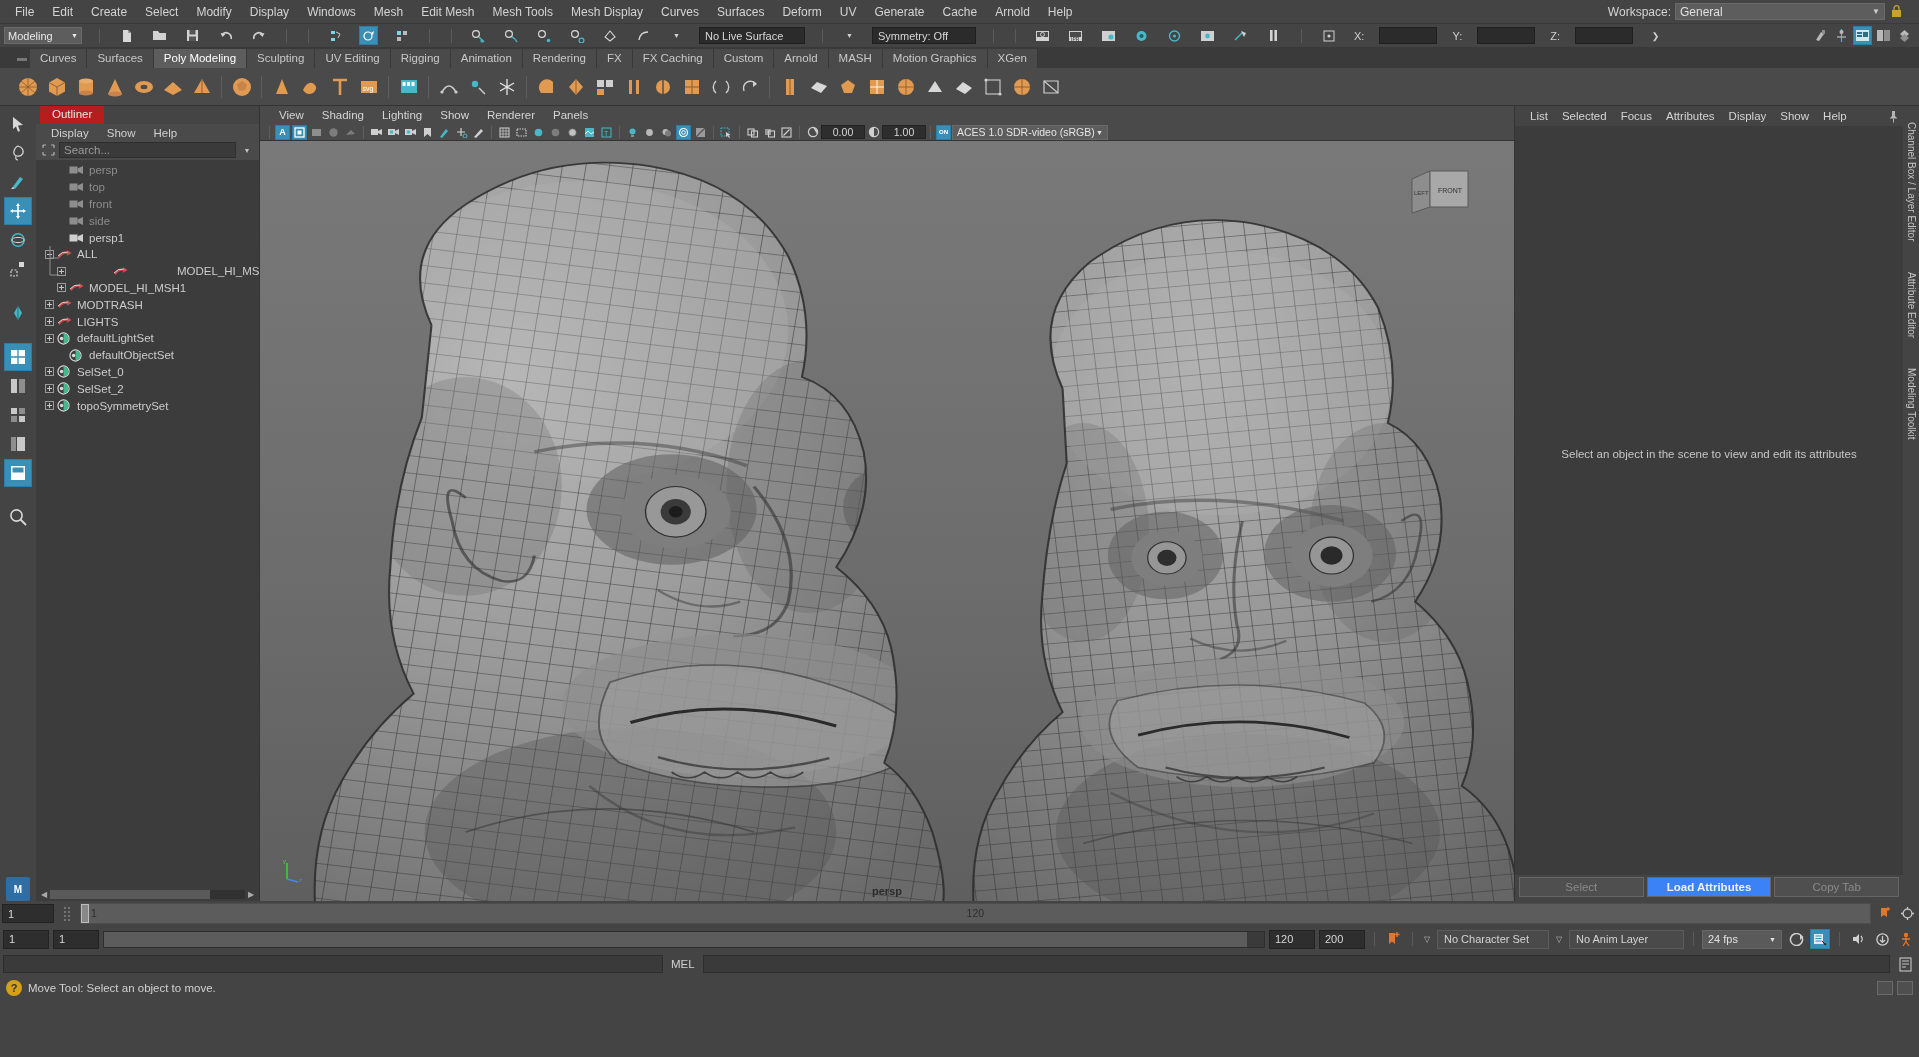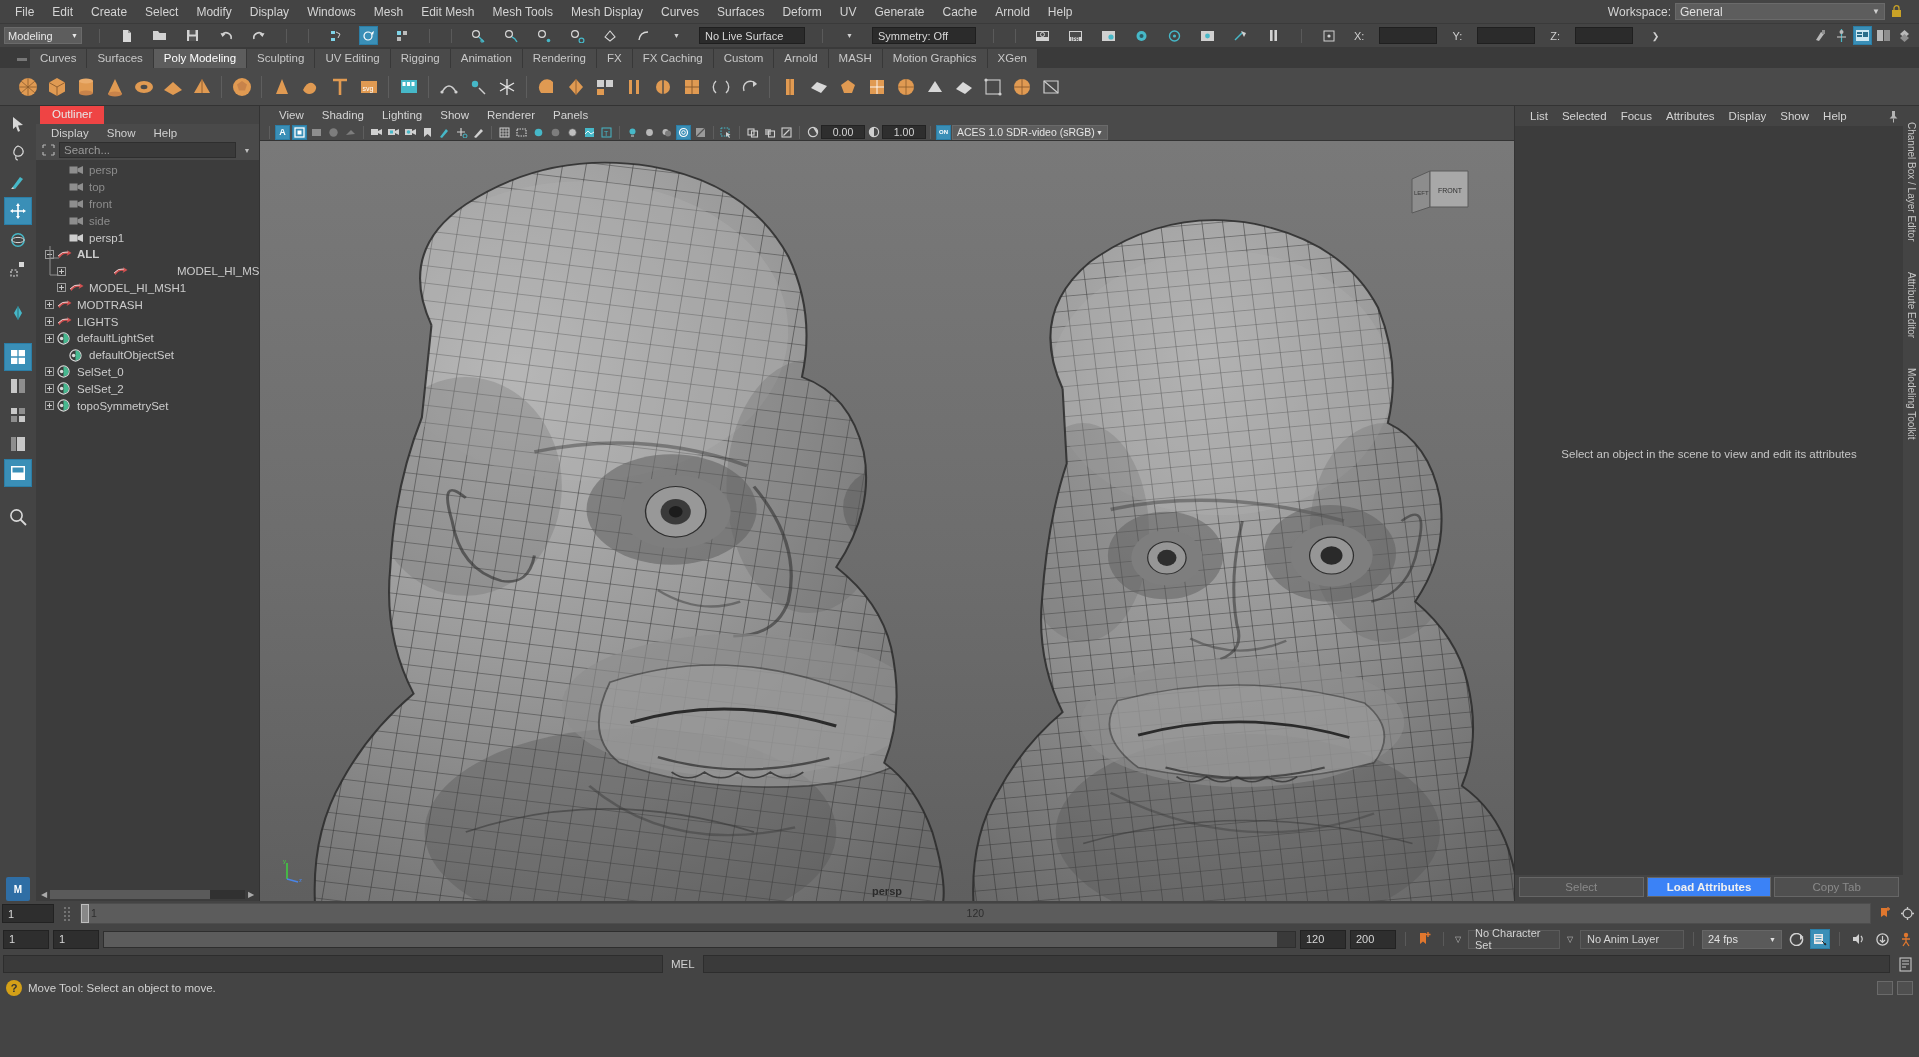--- a/index.html
+++ b/index.html
@@ -75,21 +75,21 @@
 
   
   #toolbox { width:36px; background:#444444; display:flex; flex-direction:column; align-items:center; padding-top:4px; gap:1px; }
   .tool-ico { width:28px; height:28px; display:flex; align-items:center; justify-content:center; border:1px solid transparent; }
   .tool-ico.on { background:#3a8fb7; border-color:#2b7ea6; }
   .tool-gap { height:14px; }
 
   
   #outliner { width:224px; background:#3c3c3c; display:flex; flex-direction:column; border-right:1px solid #333; }
   #outliner-tabrow { height:18px; display:flex; align-items:flex-end; background:#444444; padding-left:4px; }
-  .ol-tab { background:#ef4444; color:#e8e8e8; font-size:11.5px; padding:2px 12px 3px 12px; line-height:13px; }
+  .ol-tab { background:#b91c1c; color:#e8e8e8; font-size:11.5px; padding:2px 12px 3px 12px; line-height:13px; }
   #outliner-menus { height:18px; display:flex; align-items:center; background:#4a4a4a; padding-left:6px; gap:0px; }
   #outliner-menus .om { font-size:11.5px; color:#d0d0d0; padding:1px 9px; }
   #ol-search-row { height:18px; display:flex; align-items:center; background:#4a4a4a; padding:0 4px 2px 4px; gap:3px; }
   .ol-srch-ico { width:16px; height:14px; display:flex; align-items:center; justify-content:center; }
   #ol-search {
     flex:1; height:16px; background:#3a3a3a; border:1px solid #2e2e2e;
     font-size:11.5px; color:#9a9a9a; display:flex; align-items:center; padding:0 4px;
   }
   #ol-list { flex:1; background:#3c3c3c; overflow:hidden; padding-top:2px; position:relative; }
   .ol-row { height:16.8px; display:flex; align-items:center; font-size:11.5px; white-space:nowrap; }
@@ -825,21 +825,21 @@
         <div class="ol-row" style="padding-left: 20px;">
           <span class="ol-exp"></span>
           <span class="ol-ico">
             <svg width="15" height="10" viewBox="0 0 15 10">
               <rect x="0.5" y="1.5" width="8" height="7" fill="#cfcfcf"></rect>
               <path d="M8.5 3.5 L14 1 V9 L8.5 6.5z" fill="#cfcfcf"></path>
             </svg>
           </span>
           <span class="ol-name">persp1</span>
         </div>
-        <div class="ol-row" style="padding-left: 8px; font-weight: bold;">
+        <div class="ol-row" style="padding-left: 8px;">
           <span class="ol-exp">
             <span class="box"></span>
           </span>
           <span class="ol-ico">
             <svg width="15" height="11" viewBox="0 0 15 11">
               <path d="M1 7 Q5 2 11 3 L10 1 L14.5 4 L9.5 7 L10.5 5 Q6 4 2.5 9z" fill="#d05050"></path>
               <path d="M1 7 Q5 2 11 3" stroke="#f0f0f0" stroke-width="0.8" fill="none"></path>
             </svg>
           </span>
           <span class="ol-name">ALL</span>
@@ -1380,25 +1380,25 @@
   </div>
   <div class="sep"></div>
   <div class="ts-icon">
     <svg width="15" height="17" viewBox="0 0 15 17">
         <path d="M3 2 H9 V13 L6 10.5 L3 13z" fill="#e0772e"></path>
         <path d="M11 1 V6 M8.5 3.5 H13.5" stroke="#e0772e" stroke-width="1.4"></path>
       </svg>
   </div>
   <div class="sep"></div>
   <div class="rs-tri">▽</div>
-  <div class="rs-combo" style="width:92px">
+  <div class="rs-combo" style="width:112px">
     <span>No Character Set</span>
   </div>
   <div class="rs-tri">▽</div>
-  <div class="rs-combo" style="width:104px">
+  <div class="rs-combo" style="width:115px">
     <span>No Anim Layer</span>
   </div>
   <div class="sep"></div>
   <div class="rs-fps">
     <span>24 fps</span>
     <span class="arrow">▼</span>
   </div>
   <div class="ts-icon">
     <svg width="17" height="13" viewBox="0 0 17 13">
         <path d="M3 9 A5 5 0 0 1 14 4" stroke="#d0d0d0" stroke-width="1.5" fill="none"></path>

